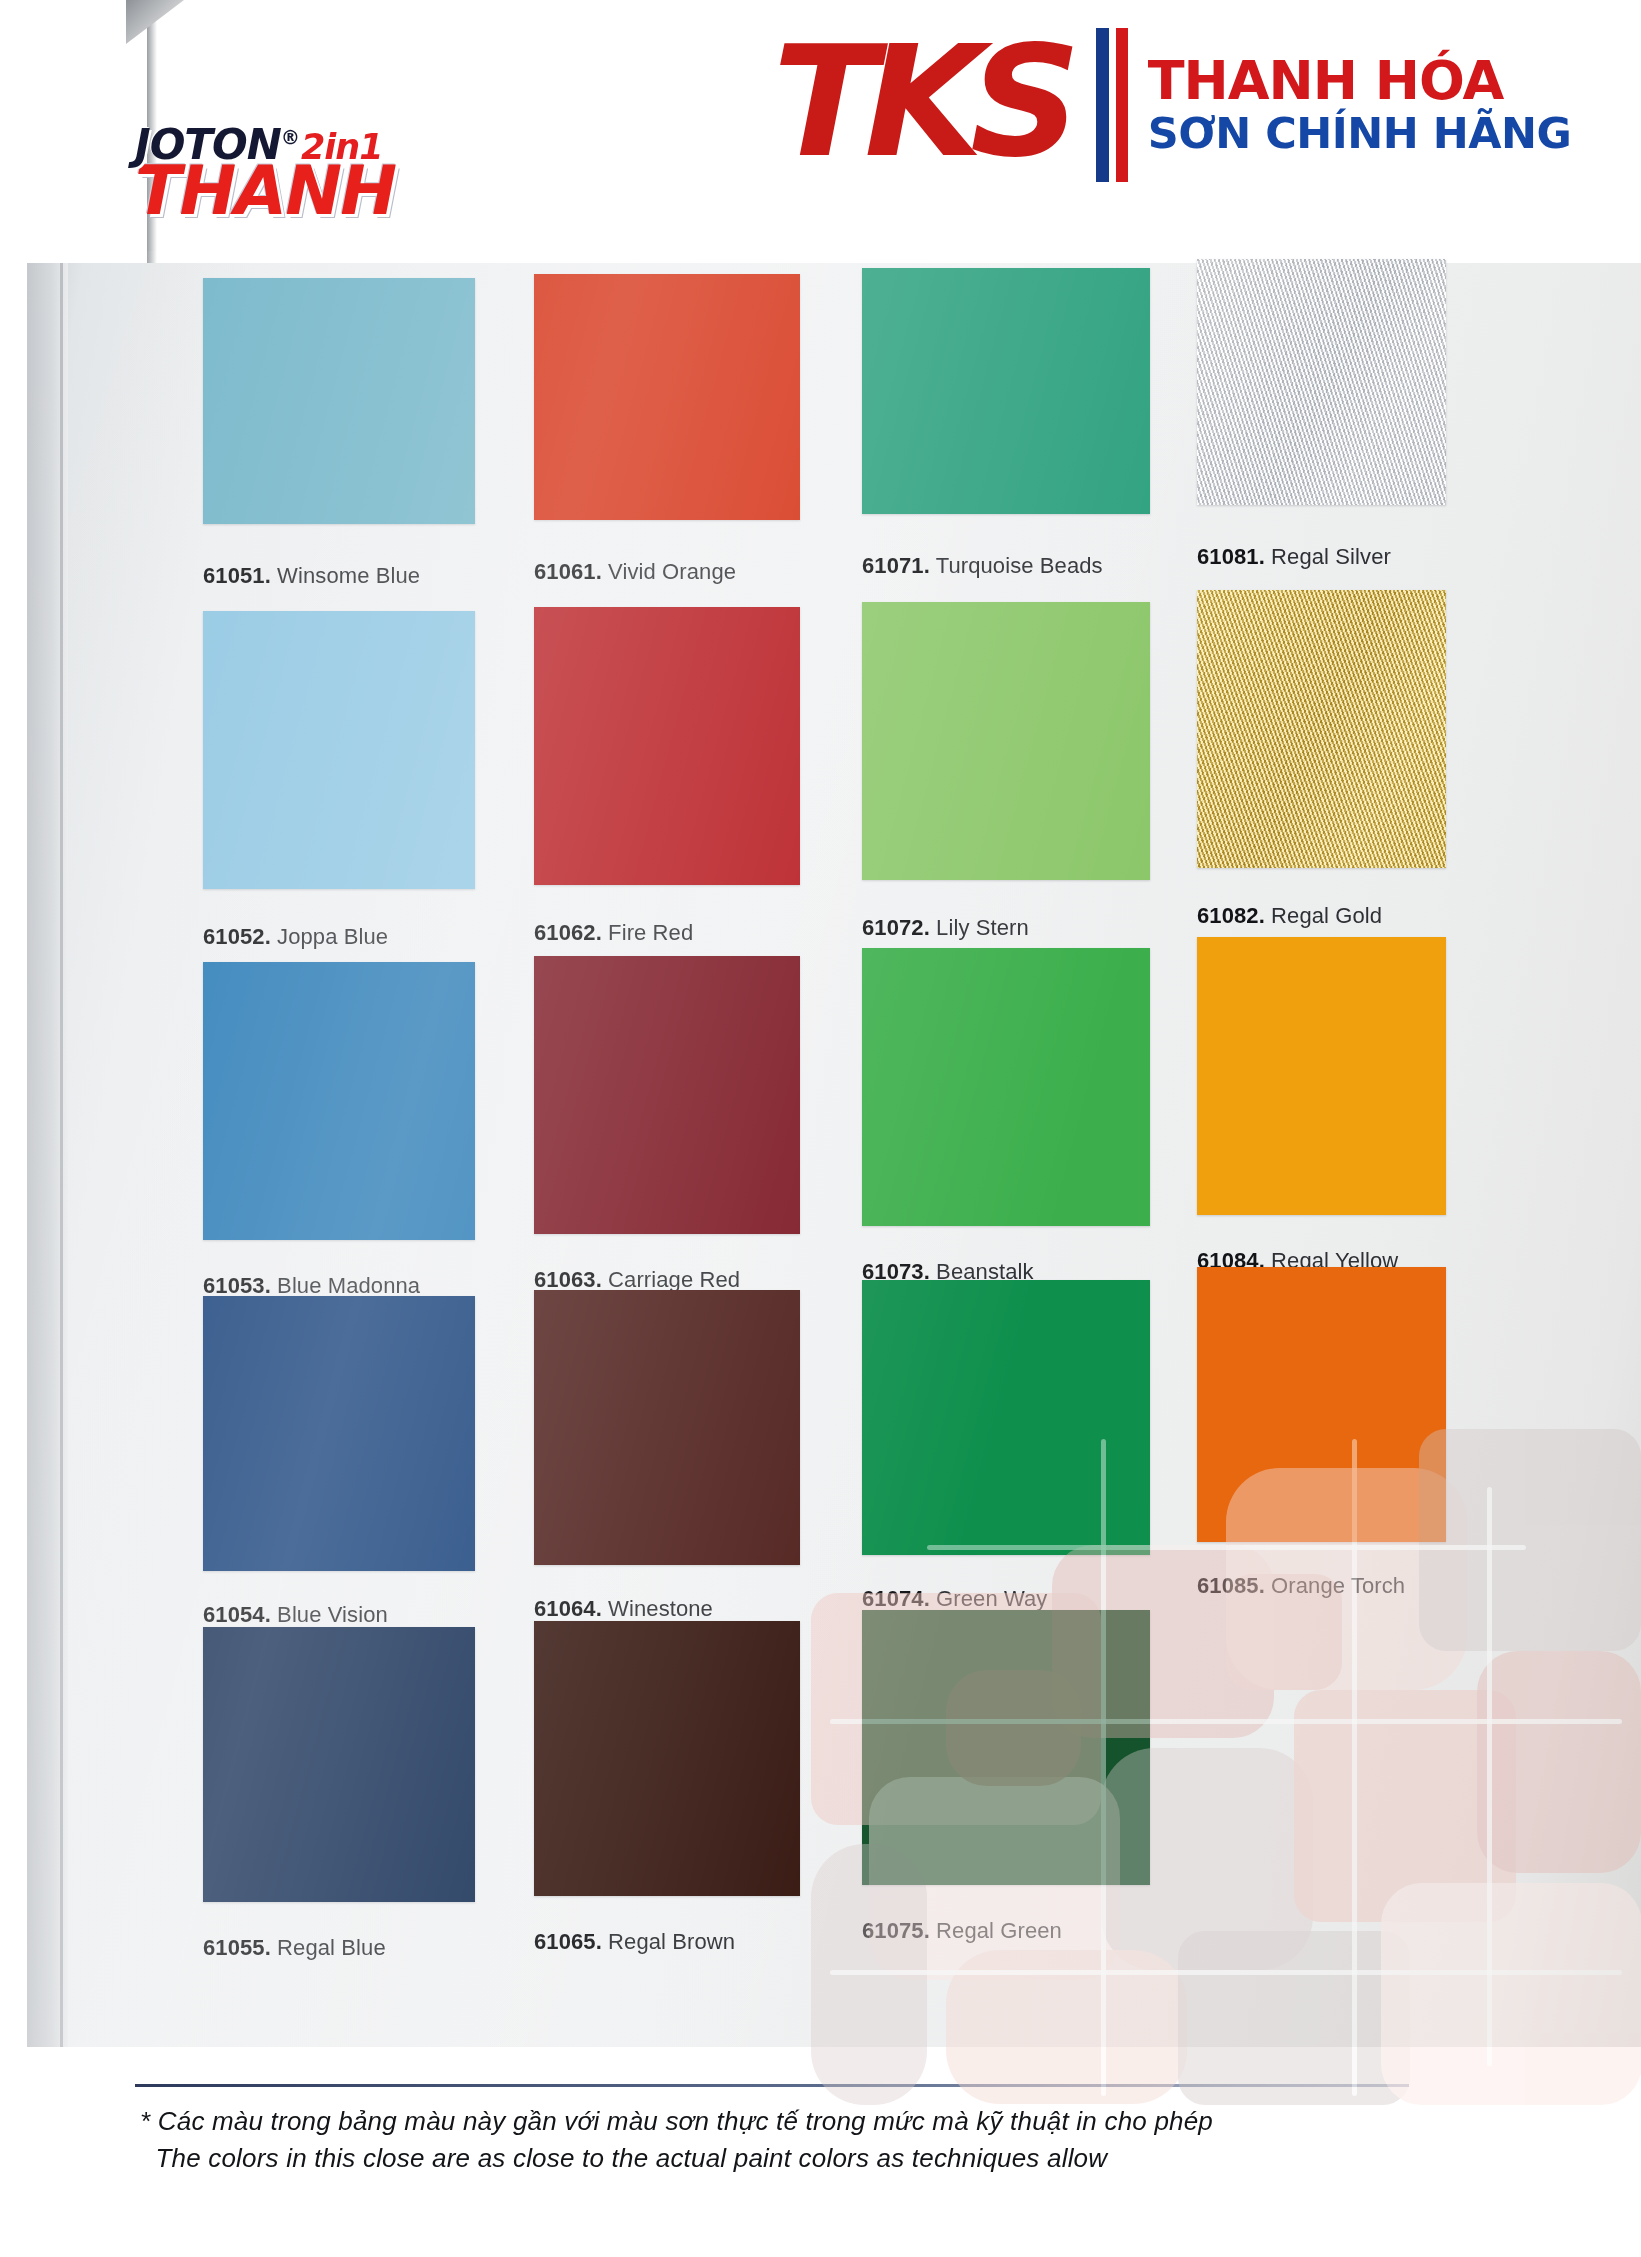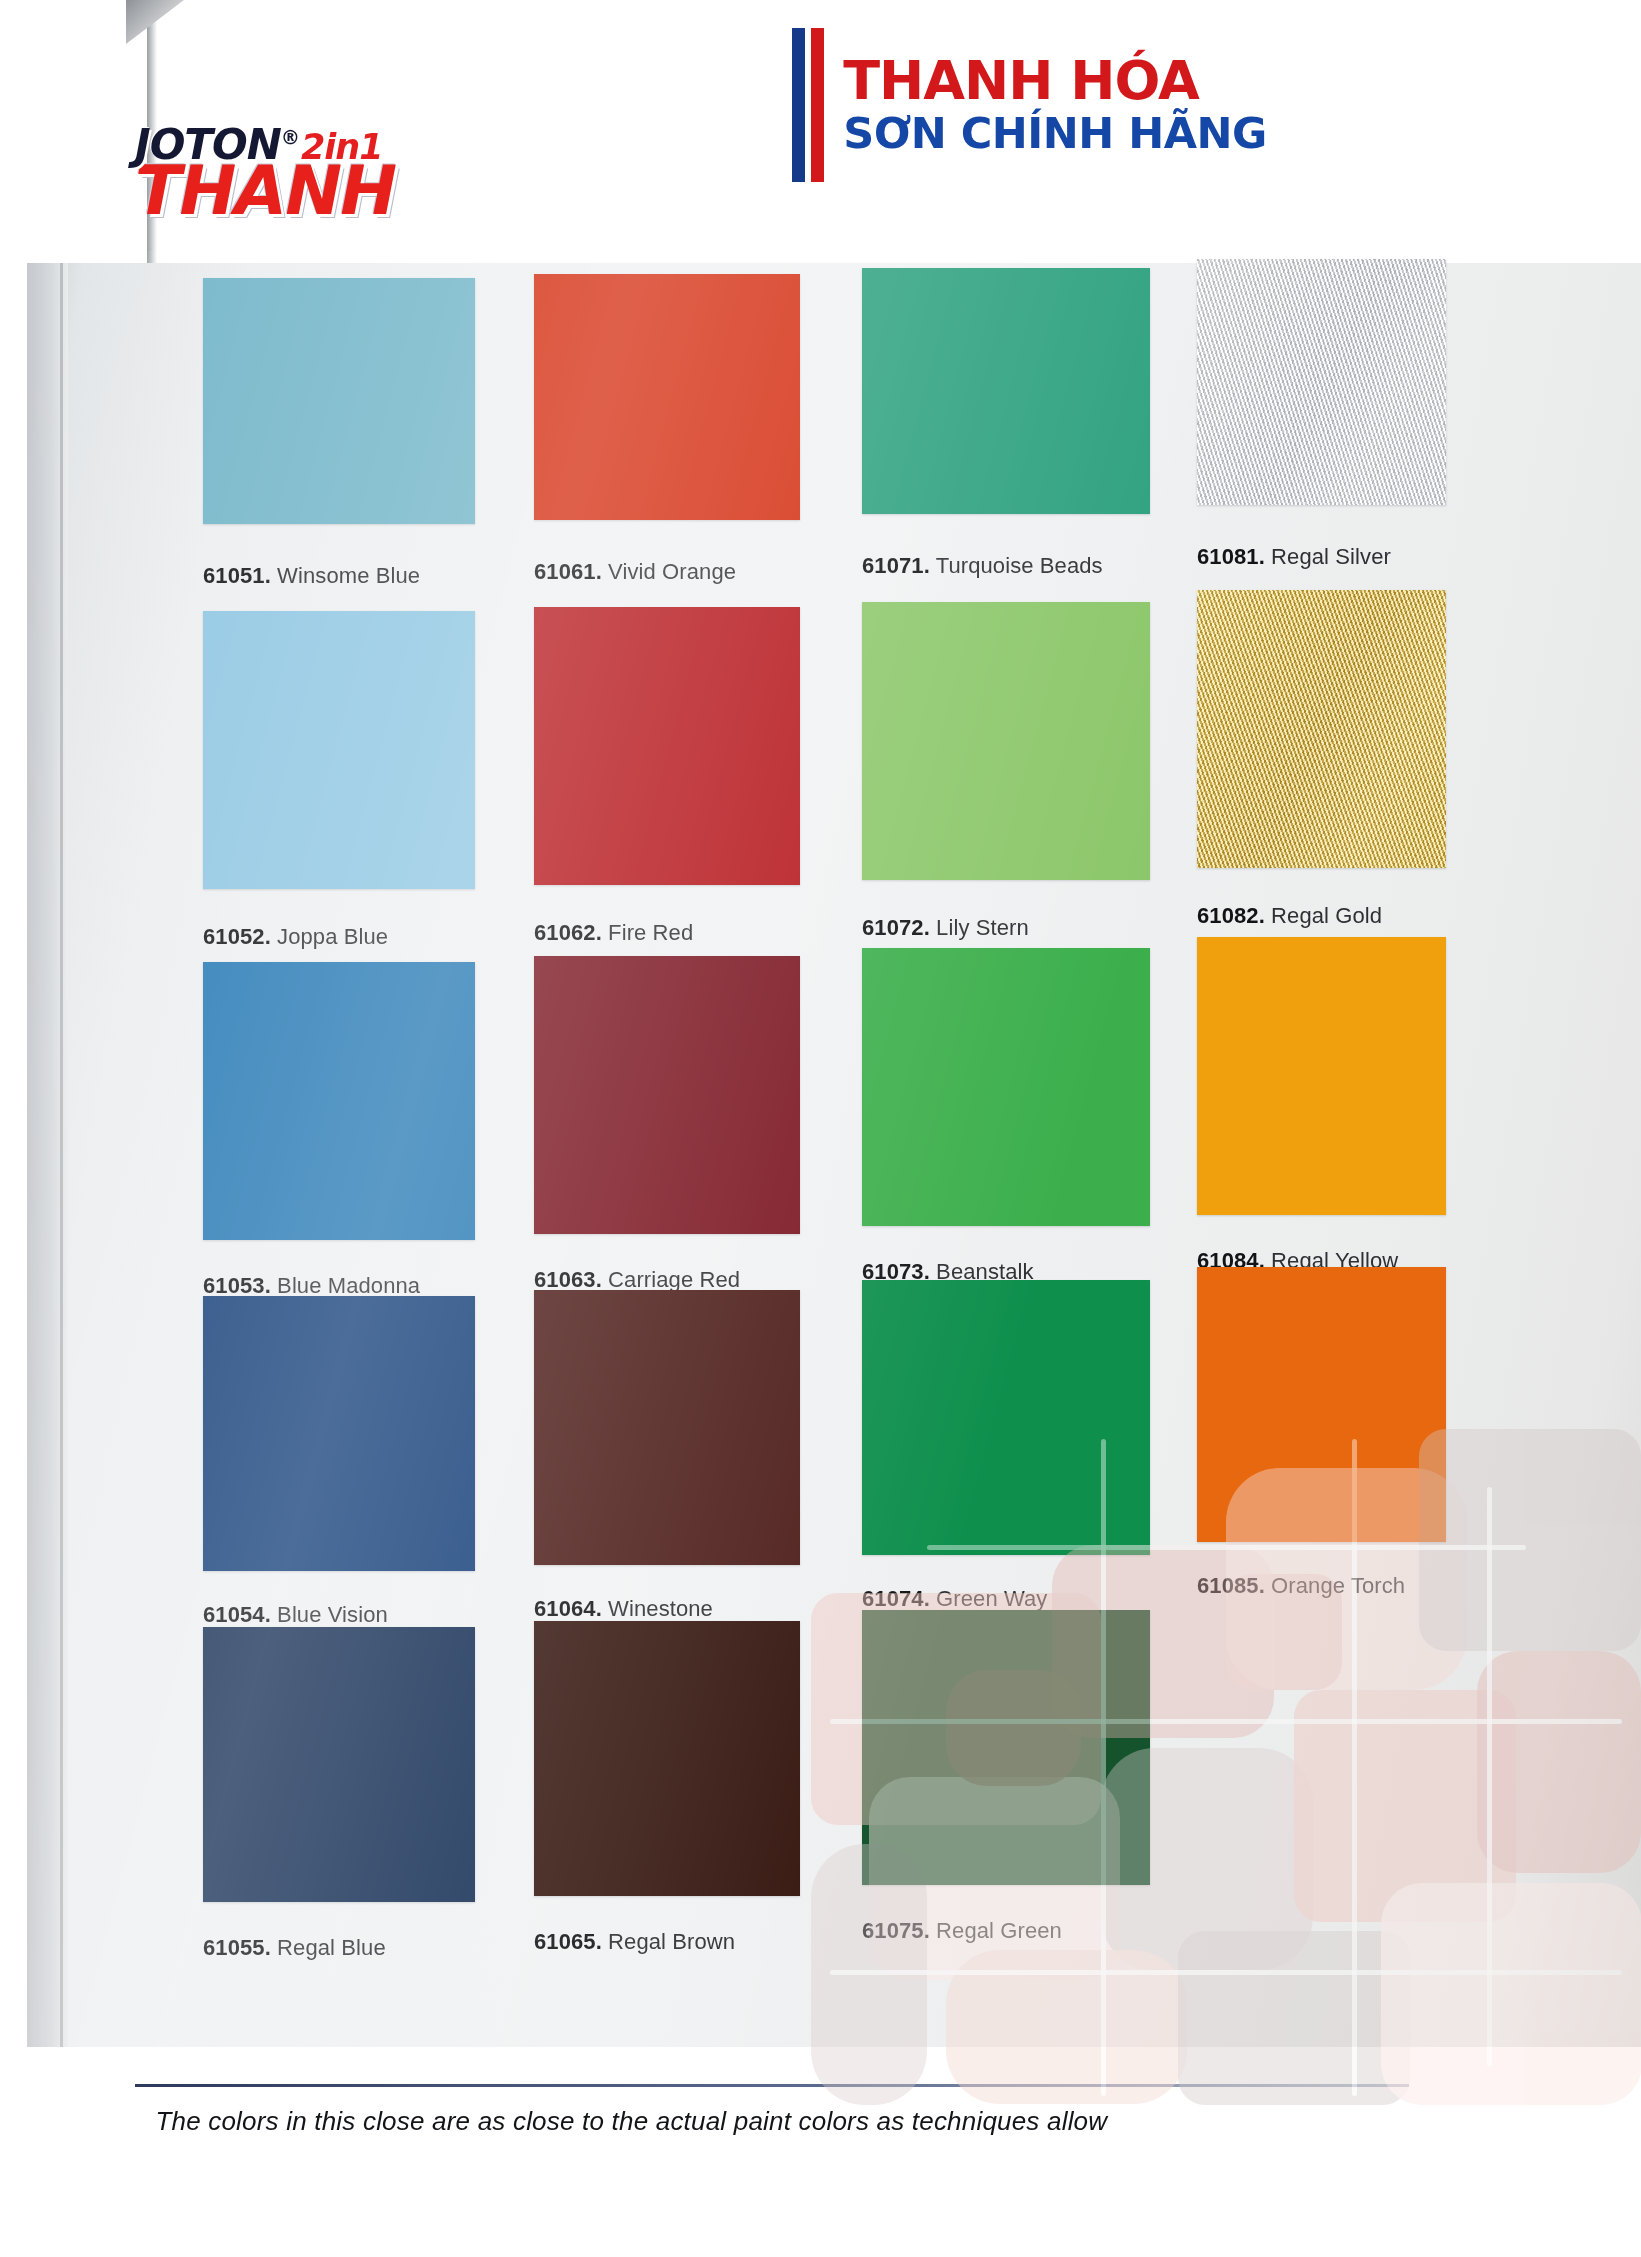--- a/index.html
+++ b/index.html
@@ -340,26 +340,28 @@
 <div class="scan-sheen"></div>
 
 <div id="joton-logo">
   <div class="joton-top">
     <span>JOTON</span><span class="joton-reg">®</span><span class="joton-2in1">2in1</span>
   </div>
   <div class="joton-regal">THANH</div>
 </div>
 
 <div id="tks-logo">
+  <div class="tks-mark">TKS</div>
   <div class="tks-bars">
     <div class="tks-bar blue"></div>
     <div class="tks-bar red"></div>
   </div>
   <div class="tks-words">
     <div class="tks-l1">THANH HÓA</div>
     <div class="tks-l3">SƠN CHÍNH HÃNG</div>
   </div>
 </div>
 
 <div id="footer-note">
+  <div class="l1">* Các màu trong bảng màu này gần với màu sơn thực tế trong mức mà kỹ thuật in cho phép</div>
   <div class="l2">The colors in this close are as close to the actual paint colors as techniques allow</div>
 </div>
 
 
 </body></html>

